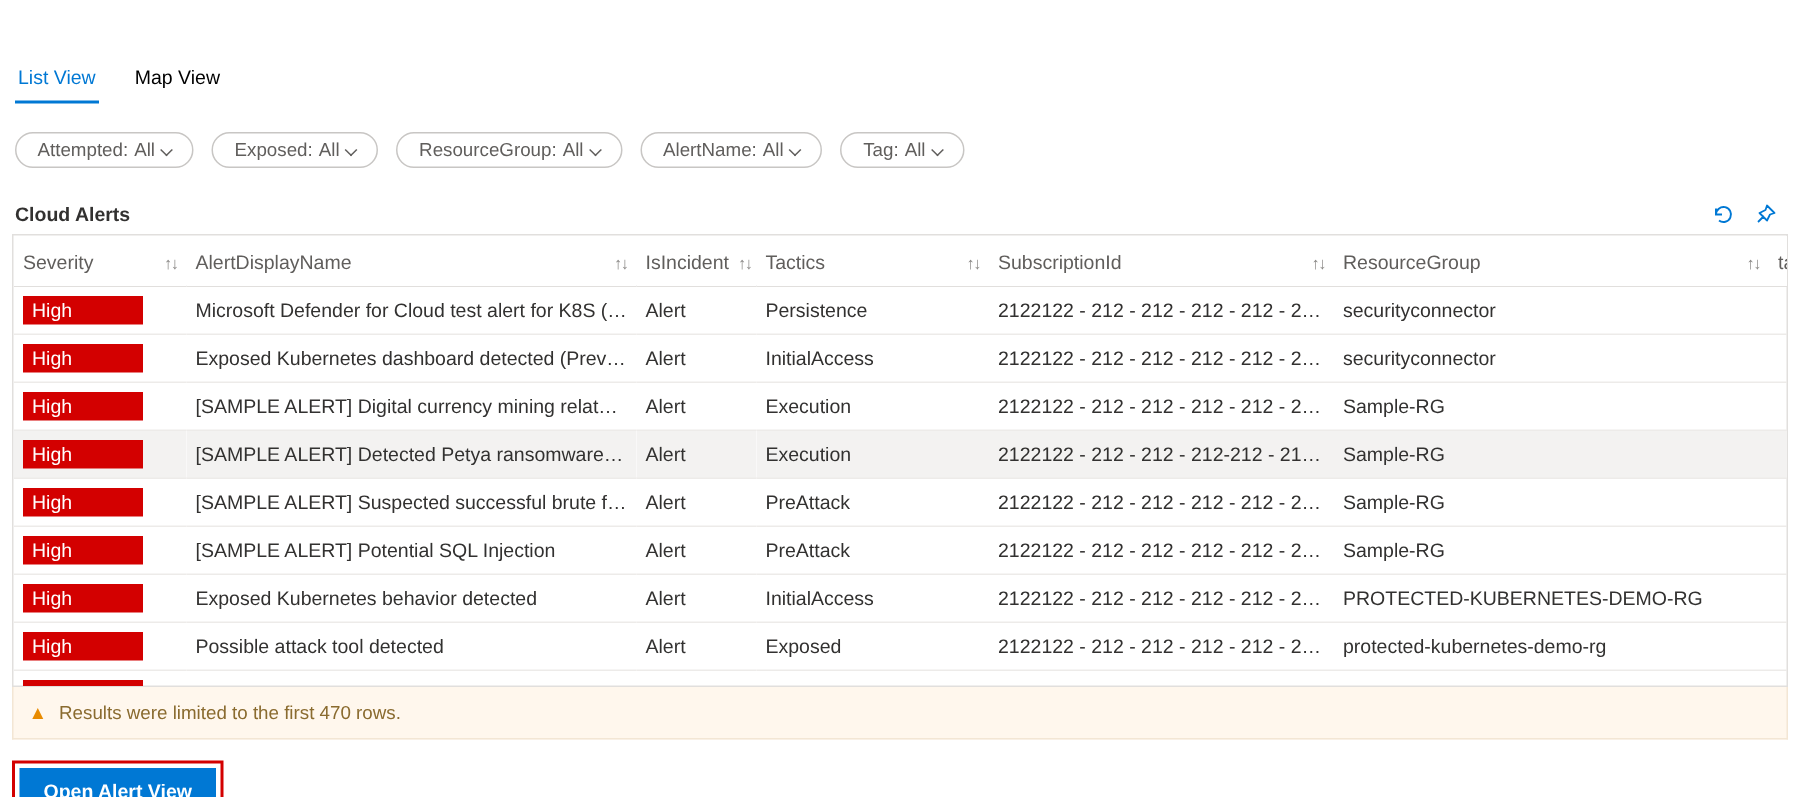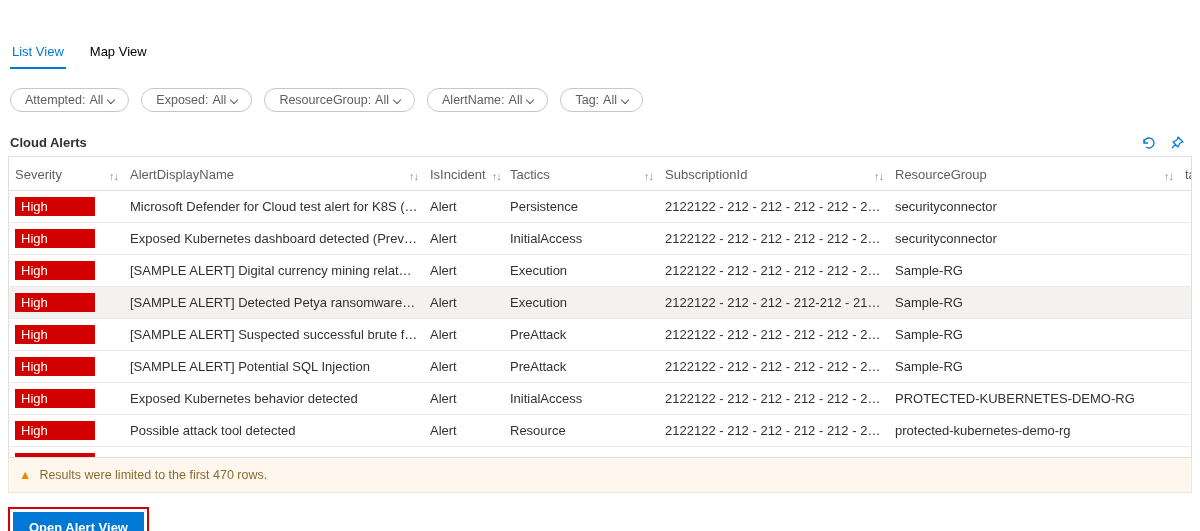--- a/index.html
+++ b/index.html
@@ -347,21 +347,21 @@
               <td>Alert</td>
               <td>InitialAccess</td>
               <td>2122122 - 212 - 212 - 212 - 212 - 2122122</td>
               <td>PROTECTED-KUBERNETES-DEMO-RG</td>
               <td></td>
             </tr>
             <tr>
               <td><span class="sev-badge">High</span></td>
               <td>Possible attack tool detected</td>
               <td>Alert</td>
-              <td>Resource</td>
+              <td>Exposed</td>
               <td>2122122 - 212 - 212 - 212 - 212 - 2122122</td>
               <td>protected-kubernetes-demo-rg</td>
               <td></td>
             </tr>
             <tr>
               <td><span class="sev-badge">High</span></td>
               <td>[SAMPLE ALERT] Attempted logon by a potentially harmf...</td>
               <td>Alert</td>
               <td>PreAttack</td>
               <td>2122122 - 212 - 212 - 212 - 212 - 2122122</td>

